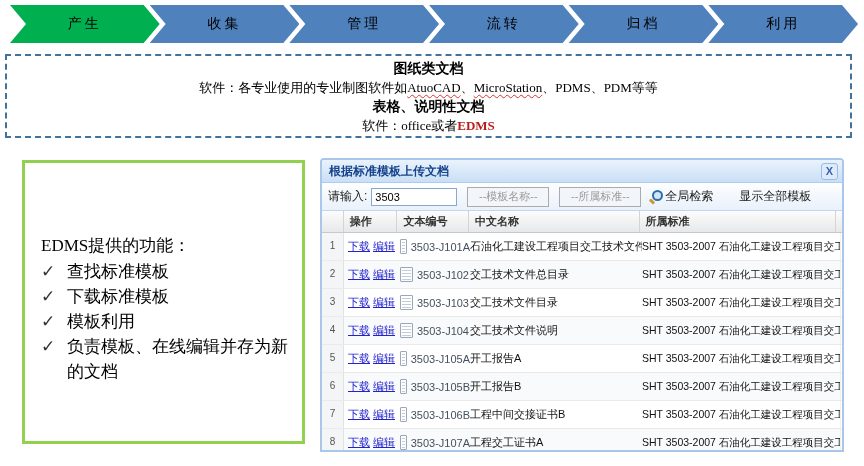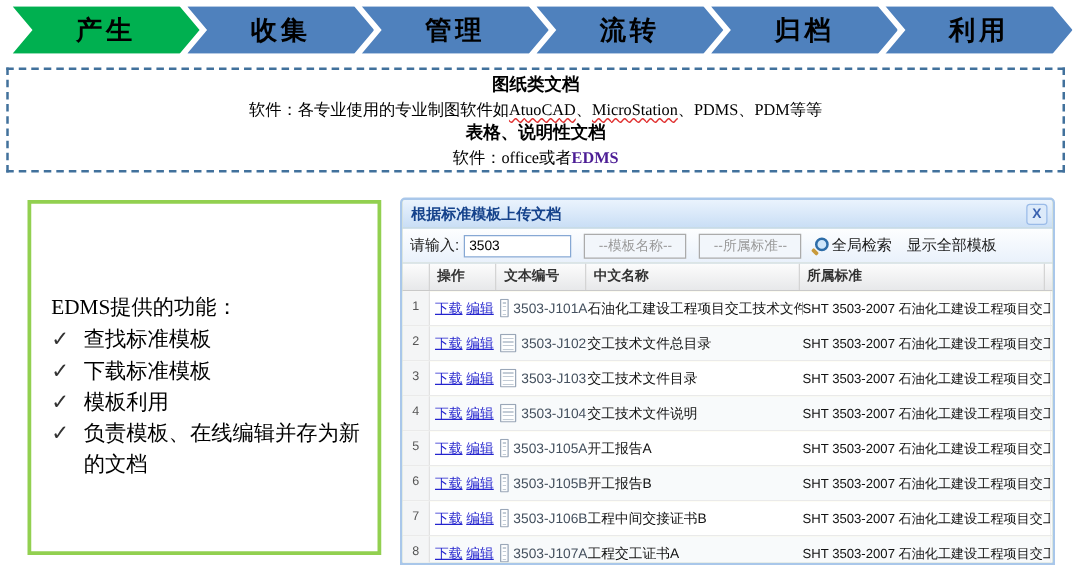--- a/index.html
+++ b/index.html
@@ -2,21 +2,21 @@
 <html><head>
 <meta charset="utf-8">
 <style>
   html,body{margin:0;padding:0;}
   body{font-family:"Liberation Sans",sans-serif;}
   .slide{position:relative;width:864px;height:466px;background:#ffffff;overflow:hidden;}
 
   
   .chevbar{position:absolute;left:10px;top:5px;width:848px;height:38px;display:flex;}
   .chev{flex:1;height:38px;display:flex;align-items:center;justify-content:center;
-        font-weight:bold;font-size:21px;letter-spacing:3px;color:#000;
+        font-weight:normal;font-size:14px;letter-spacing:3px;color:#000;
         clip-path:polygon(0 0,calc(100% - 16px) 0,100% 50%,calc(100% - 16px) 100%,0 100%,16px 50%);}
   .chev + .chev{margin-left:-10px;}
 
   
   .dashed-box{position:absolute;left:5px;top:54px;width:847px;height:84px;box-sizing:border-box;
               border:2px dashed #41719C;padding:3px 10px;
               font-family:"Liberation Serif",serif;font-size:13px;line-height:19px;color:#000;text-align:center;}
   .dashed-box .bold-line{font-weight:bold;font-size:14px;}
   .wavy{text-decoration:underline wavy #E03030 1px;text-underline-offset:2px;}
   .red-text{font-weight:bold;}
@@ -45,21 +45,21 @@
   .tb-input{width:78px;height:16px;border:1px solid #86A8D4;font-size:11px;padding:0 3px;
             margin-left:4px;font-family:"Liberation Sans",sans-serif;}
   .tb-filter{width:76px;height:16px;border:1px solid #ABABAB;background:#F2F6FB;color:#9A9A9A;
              font-size:11px;text-align:center;margin-left:10px;font-family:"Liberation Sans",sans-serif;}
   .mag{position:relative;display:inline-block;width:14px;height:14px;margin:0 2px 0 8px;}
   .mag::before{content:"";position:absolute;left:3px;top:0;width:7px;height:7px;
                border:2px solid #2E6DA8;border-radius:50%;background:#CFE6FA;}
   .mag::after{content:"";position:absolute;left:0;bottom:1px;width:6px;height:3px;background:#C89A3C;
               transform:rotate(45deg);border-radius:1px;}
   .tb-link{color:#1a1a1a;margin-right:4px;cursor:pointer;}
-  .tb-link2{color:#1a1a1a;margin-left:8px;cursor:pointer;}
+  .tb-link2{color:#1a1a1a;margin-left:22px;cursor:pointer;}
 
   .grid-head{display:flex;height:21px;line-height:21px;background:linear-gradient(#FCFCFC,#E7E8EA);
              border-bottom:1px solid #C9C9C9;font-weight:bold;color:#333;font-size:11px;}
   .grid-head>div{border-right:1px solid #D4D4D4;box-sizing:border-box;padding-left:6px;overflow:hidden;}
   .h-num{width:22px;padding-left:0!important;}
   .h-op{width:54px;}
   .h-code{width:72px;}
   .h-name{width:172px;}
   .h-std{width:198px;}
   .h-fill{flex:1;border-right:none!important;}
@@ -94,21 +94,21 @@
     <div class="chev" style="background-color: rgb(79, 129, 189);">利用</div>
   </div>
 
   <div class="dashed-box" style="border-color: rgb(65, 113, 156);">
     <div class="bold-line">图纸类文档</div>
     <div>
       <span>软件：各专业使用的专业制图软件如</span><span class="wavy">AtuoCAD</span><span>、</span><span class="wavy">MicroStation</span><span>、PDMS、PDM等等</span>
     </div>
     <div class="bold-line">表格、说明性文档</div>
     <div>
-      <span>软件：office或者</span><span class="red-text" style="color: #4c1d95;">EDMS</span>
+      <span>软件：office或者</span><span class="red-text" style="color: #b91c1c;">EDMS</span>
     </div>
   </div>
 
   <div class="green-box" style="border-color: rgb(146, 208, 80);">
     <div class="gtitle">EDMS提供的功能：</div>
     <div class="check-item">
       <span class="check-mark">✓</span>
       <span>查找标准模板</span>
     </div>
     <div class="check-item">

